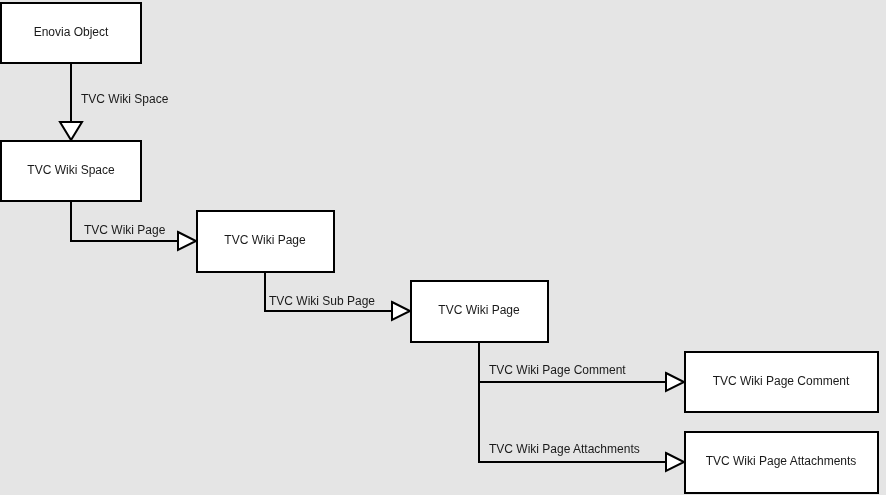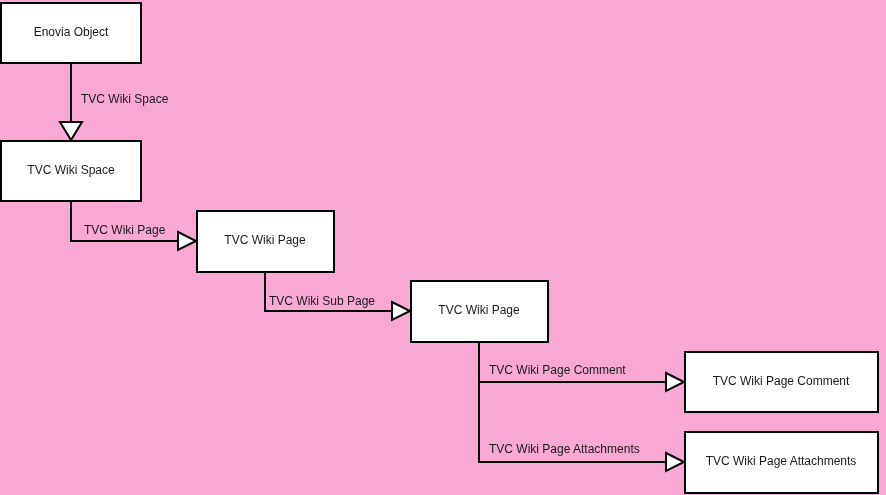--- a/index.html
+++ b/index.html
@@ -8,21 +8,21 @@
     padding: 0;
     background: #ffffff;
   }
   body {
     font-family: "Liberation Sans", "DejaVu Sans", sans-serif;
   }
   #diagram-canvas {
     position: relative;
     width: 886px;
     height: 495px;
-    background: #f9a8d4;
+    background: #e5e5e5;
     overflow: hidden;
   }
   #diagram-svg {
     position: absolute;
     left: 0;
     top: 0;
     width: 886px;
     height: 495px;
     display: block;
   }

